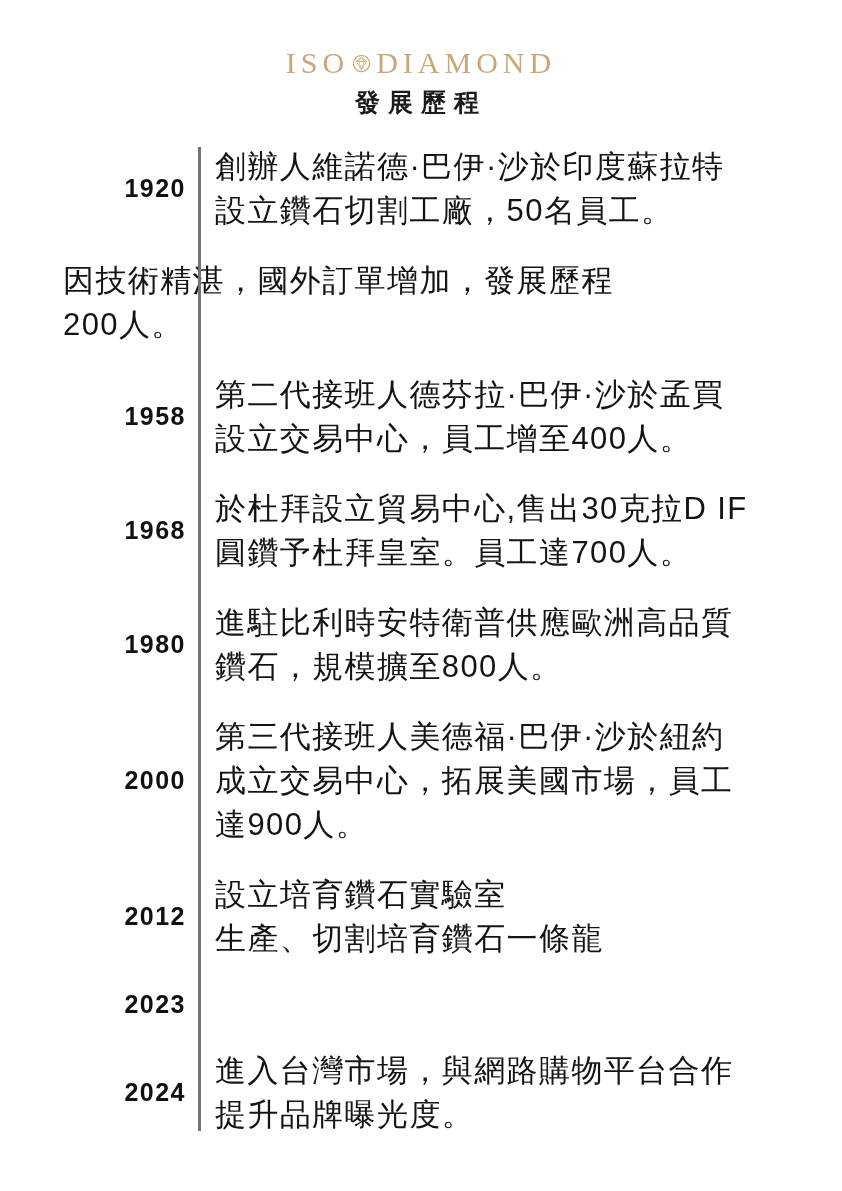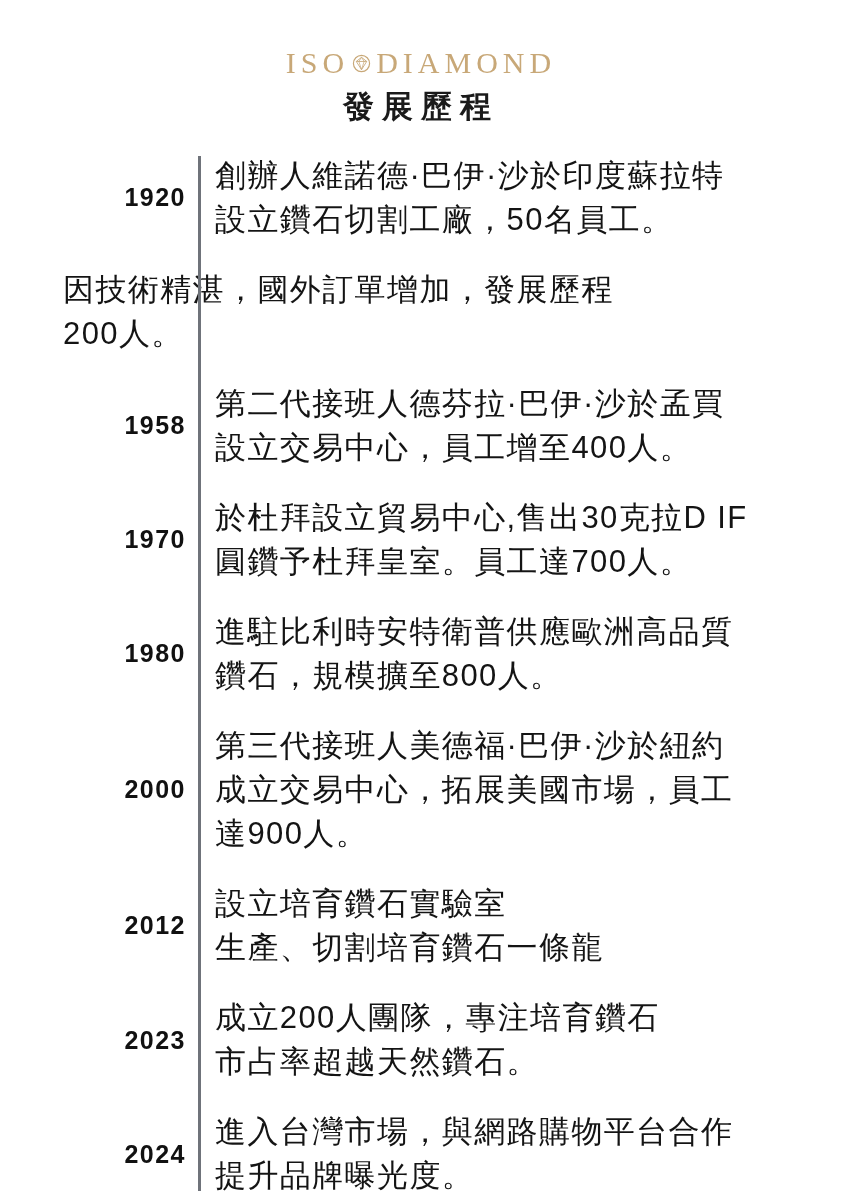--- a/index.html
+++ b/index.html
@@ -47,21 +47,21 @@
     width: 19px;
     height: 19px;
     margin: 0 3px 0 1px;
     position: relative;
     vertical-align: middle;
   }
   .brand-diamond-mark svg { display: block; }
 
   .brand-title {
     margin-top: 6px;
-    font-size: 31px;
+    font-size: 25px;
     font-weight: 700;
     letter-spacing: 8px;
     color: #1a1a1a;
     font-family: "Liberation Sans", "DejaVu Sans", sans-serif;
   }
 
   
   .timeline {
     margin-top: 26px;
     position: relative;
@@ -141,21 +141,21 @@
 200人。</div>
     </div>
 
     <div class="tl-row">
       <div class="tl-year">1958</div>
       <div class="tl-desc">第二代接班人德芬拉·巴伊·沙於孟買
 設立交易中心，員工增至400人。</div>
     </div>
 
     <div class="tl-row">
-      <div class="tl-year">1970</div>
+      <div class="tl-year">1968</div>
       <div class="tl-desc">於杜拜設立貿易中心,售出30克拉D IF
 圓鑽予杜拜皇室。員工達700人。</div>
     </div>
 
     <div class="tl-row">
       <div class="tl-year">1980</div>
       <div class="tl-desc">進駐比利時安特衛普供應歐洲高品質
 鑽石，規模擴至800人。</div>
     </div>
 
@@ -167,22 +167,20 @@
     </div>
 
     <div class="tl-row">
       <div class="tl-year">2012</div>
       <div class="tl-desc">設立培育鑽石實驗室
 生產、切割培育鑽石一條龍</div>
     </div>
 
     <div class="tl-row">
       <div class="tl-year">2023</div>
-      <div class="tl-desc">成立200人團隊，專注培育鑽石
-市占率超越天然鑽石。</div>
     </div>
 
     <div class="tl-row">
       <div class="tl-year">2024</div>
       <div class="tl-desc">進入台灣市場，與網路購物平台合作
 提升品牌曝光度。</div>
     </div>
 
   </div>
 </div>

